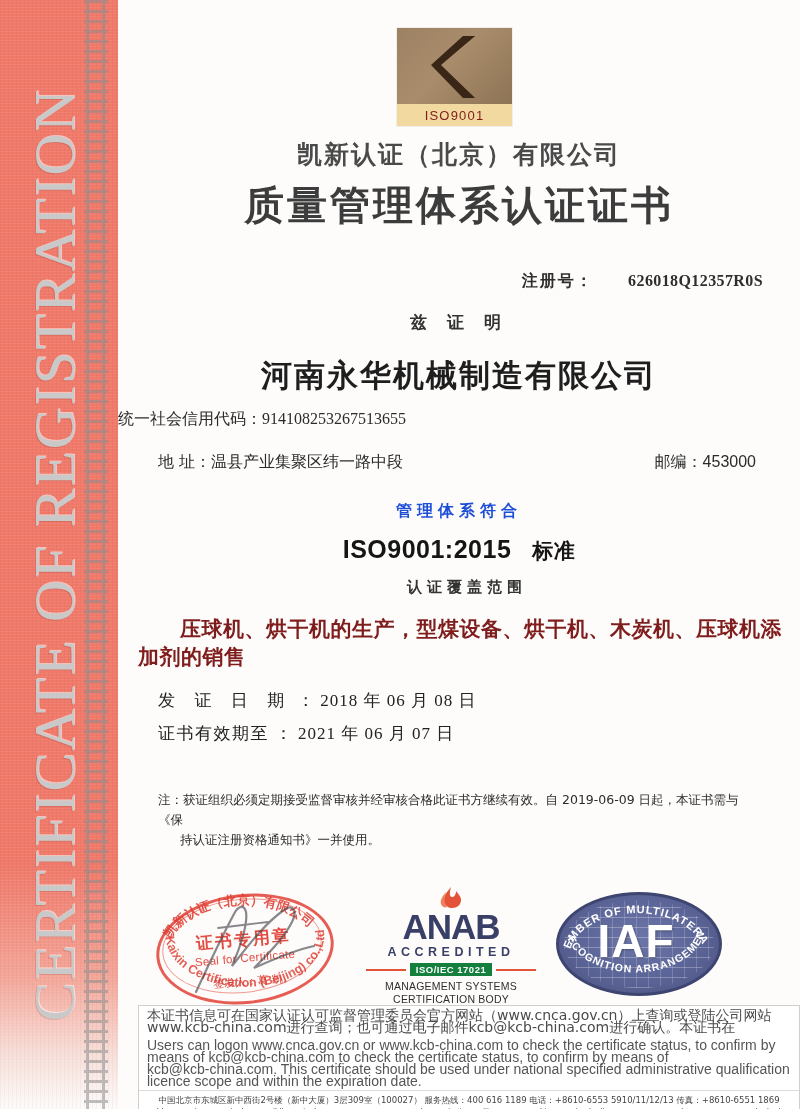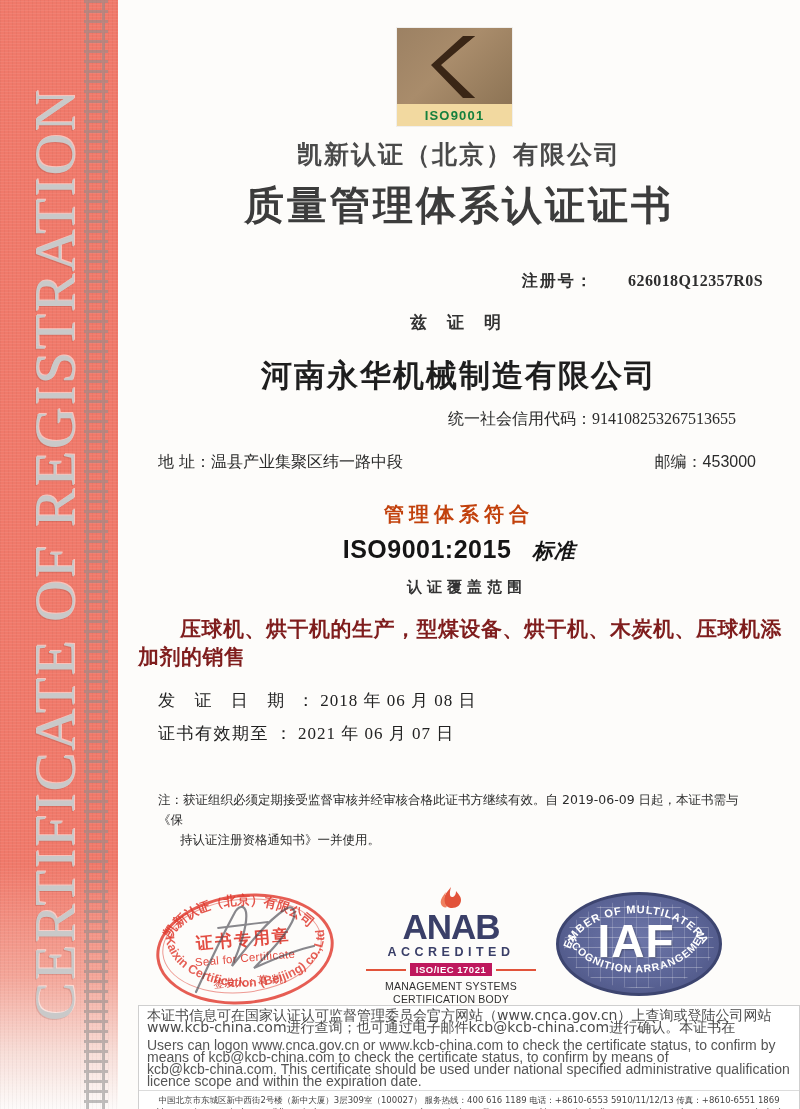--- a/index.html
+++ b/index.html
@@ -63,21 +63,21 @@
   #iso-logo .chev{
     position:absolute;left:26px;top:6px;width:64px;height:66px;
   }
   #iso-logo .bar{
     position:absolute;left:0;top:76px;width:115px;height:22px;
     background:#f2d9a0;
     display:flex;align-items:center;justify-content:center;
   }
   #iso-logo .bar span{
     font-family:"Liberation Sans", sans-serif;
-    font-size:13px;letter-spacing:1.2px;color:#15803d;font-weight:700;
+    font-size:13px;letter-spacing:1.2px;color:#7f1d1d;font-weight:400;
   }
 
   .cn-serif{font-family:"DejaVu Sans", sans-serif;}
 
   #issuer{
     position:absolute;left:0;top:138px;width:682px;text-align:center;
     font-size:25px;letter-spacing:2px;color:#4a4a4a;font-weight:bold;
   }
   #main-title{
     position:absolute;left:0;top:178px;width:682px;text-align:center;
@@ -93,39 +93,39 @@
 
   #hereby{
     position:absolute;left:0;top:311px;width:682px;text-align:center;
     font-size:17px;letter-spacing:7px;color:#333;font-weight:bold;
   }
   #company{
     position:absolute;left:0;top:355px;width:682px;text-align:center;
     font-size:31px;letter-spacing:2px;color:#1e1e1e;font-weight:bold;
   }
   #credit{
-    position:absolute;left:0;top:409px;width:618px;text-align:right;
+    position:absolute;left:0;top:409px;width:618px;text-align:left;
     font-size:16px;color:#2b2b2b;font-family:"Liberation Serif", serif;
   }
   #addr-row{
     position:absolute;left:40px;top:452px;width:610px;
     display:flex;justify-content:space-between;align-items:baseline;
     font-size:16px;color:#2b2b2b;
   }
   #addr-row .zip{margin-right:12px;}
 
   #conform{
     position:absolute;left:0;top:501px;width:682px;text-align:center;
-    font-size:20px;letter-spacing:5px;color:#c2410c;font-weight:bold;
+    font-size:16px;letter-spacing:5px;color:#1d4ed8;font-weight:bold;
   }
   #standard{
     position:absolute;left:0;top:535px;width:682px;text-align:center;
     font-size:25px;color:#151515;font-weight:bold;letter-spacing:.5px;
   }
-  #standard .suffix{font-size:21px;margin-left:21px;font-style:italic;}
+  #standard .suffix{font-size:21px;margin-left:21px;}
   #scope-label{
     position:absolute;left:8px;top:578px;width:682px;text-align:center;
     font-size:15px;letter-spacing:5px;color:#333;font-weight:bold;
   }
   #scope-text{
     position:absolute;left:20px;top:615px;width:648px;
     font-size:21px;line-height:28px;color:#7f1d1d;font-weight:bold;
     text-indent:42px;letter-spacing:.5px;
   }
 
@@ -180,21 +180,21 @@
   }
   #anab .accr{
     font-size:12.5px;letter-spacing:4.5px;color:#3a3f68;font-weight:bold;
     margin-top:1px;
   }
   #anab .isoline{
     display:flex;align-items:center;justify-content:center;gap:4px;margin-top:4px;
   }
   #anab .isoline .dash{height:2px;background:#e2533a;flex:1;}
   #anab .isoline .pill{
-    background:#be185d;color:#fff;font-size:9.5px;padding:1px 6px;
+    background:#15803d;color:#fff;font-size:9.5px;padding:1px 6px;
     letter-spacing:.5px;white-space:nowrap;font-weight:bold;
   }
   #anab .sub{
     font-size:10.5px;color:#2f2f2f;line-height:13px;margin-top:4px;letter-spacing:.2px;
   }
 
   
   #iaf{position:absolute;left:438px;top:892px;width:166px;height:104px;}
   #iaf .ell{
     position:absolute;left:0;top:0;width:160px;height:98px;border-radius:50%;

